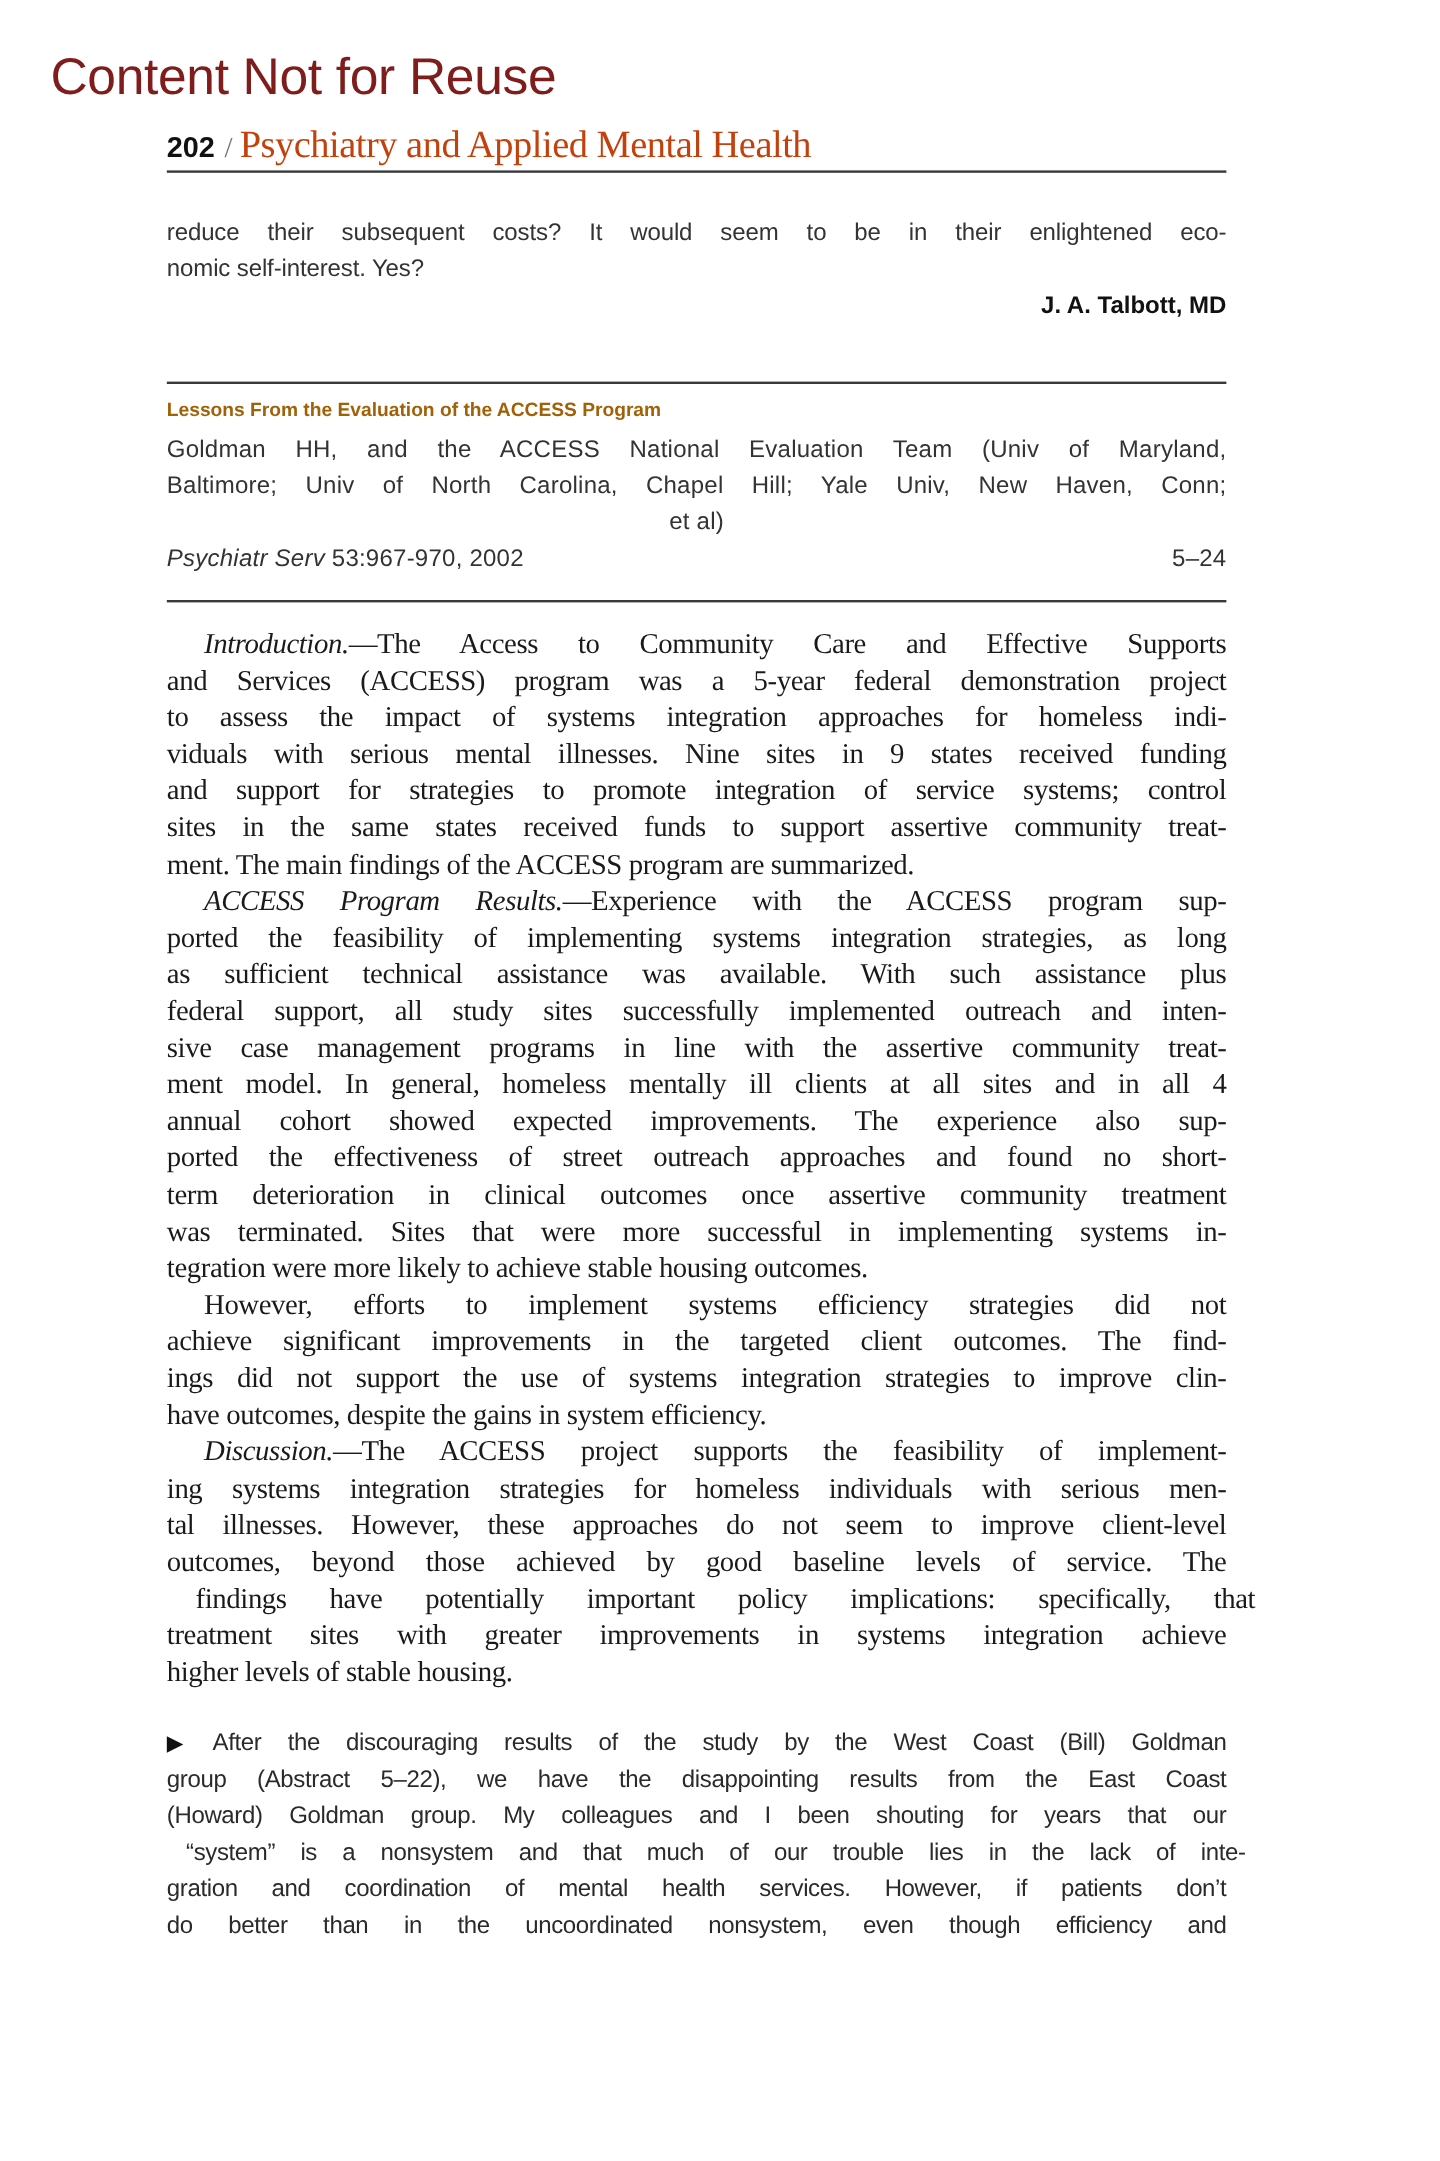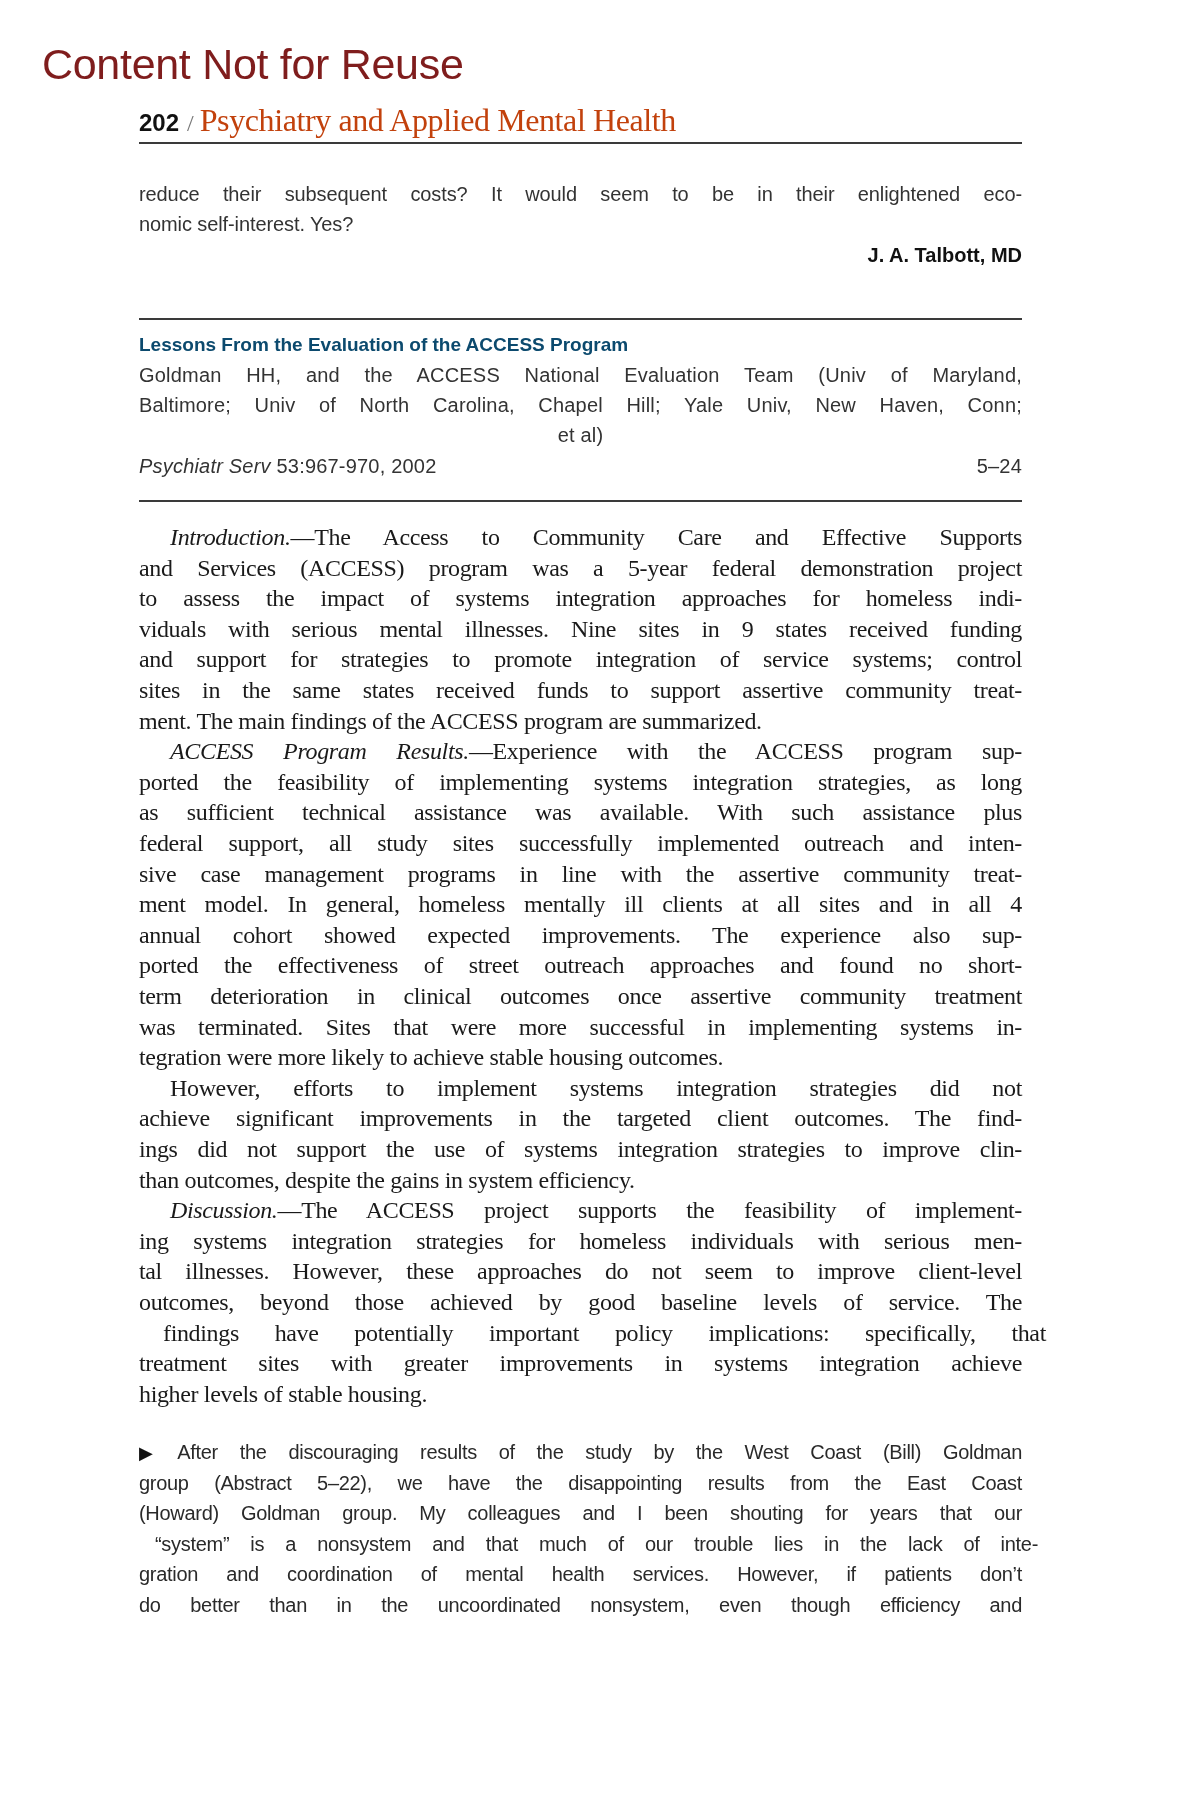--- a/index.html
+++ b/index.html
@@ -13,21 +13,21 @@
   .running-head { position: absolute; top: 102px; left: 0; white-space: nowrap; }
   .running-head .pno { font-family: "Liberation Sans", sans-serif; font-weight: bold; font-size: 24px; color: #111; }
   .running-head .slash { font-family: "Liberation Serif", serif; font-size: 24px; color: #777; margin: 0 6px 0 8px; }
   .running-head .title { font-family: "Liberation Serif", serif; font-size: 32px; color: #c2410c; letter-spacing: -0.4px; }
   .rule { position: absolute; left: 0; width: 883px; height: 0; border-top: 2px solid #3a3a3a; }
   .sans { font-family: "Liberation Sans", sans-serif; color: #333; }
   .line { position: absolute; left: 0; width: 883px; white-space: nowrap; }
   .justify { text-align: justify; text-align-last: justify; white-space: normal; }
   .s-intro { font-size: 20px; letter-spacing: -0.1px; }
   .sig { font-family: "Liberation Sans", sans-serif; font-weight: bold; font-size: 20px; color: #111; text-align: right; }
-  .abs-title { font-family: "Liberation Sans", sans-serif; font-weight: bold; font-size: 19px; color: #0c4a6e; }
+  .abs-title { font-family: "Liberation Sans", sans-serif; font-weight: bold; font-size: 16px; color: #a16207; }
   .abs-meta { font-family: "Liberation Sans", sans-serif; font-size: 20px; color: #333; letter-spacing: 0.2px; }
   .serif { font-family: "Liberation Serif", serif; font-size: 24px; color: #1a1a1a; letter-spacing: -0.35px; }
   .indent { padding-left: 31px; box-sizing: border-box; }
   .comment { font-family: "Liberation Sans", sans-serif; font-size: 20px; color: #2a2a2a; letter-spacing: -0.3px; }
   i { font-style: italic; }
   .tri { font-size: 18px; color: #111; margin-right: 8px; }
 </style>
 </head>
 <body>
 
@@ -70,24 +70,24 @@
   <div class="line serif justify" style="top:799.4px;">as sufficient technical assistance was available. With such assistance plus</div>
   <div class="line serif justify" style="top:830px;">federal support, all study sites successfully implemented outreach and inten-</div>
   <div class="line serif justify" style="top:860.6px;">sive case management programs in line with the assertive community treat-</div>
   <div class="line serif justify" style="top:891.2px;">ment model. In general, homeless mentally ill clients at all sites and in all 4</div>
   <div class="line serif justify" style="top:921.8px;">annual cohort showed expected improvements. The experience also sup-</div>
   <div class="line serif justify" style="top:952.4px;">ported the effectiveness of street outreach approaches and found no short-</div>
   <div class="line serif justify" style="top:983px;">term deterioration in clinical outcomes once assertive community treatment</div>
   <div class="line serif justify" style="top:1013.6px;">was terminated. Sites that were more successful in implementing systems in-</div>
   <div class="line serif" style="top:1044.2px;">tegration were more likely to achieve stable housing outcomes.</div>
 
-  <div class="line serif justify indent" style="top:1074.8px;">However, efforts to implement systems integration strategies did not</div>
+  <div class="line serif justify indent" style="top:1074.8px;">However, efforts to implement systems efficiency strategies did not</div>
   <div class="line serif justify" style="top:1105.4px;">achieve significant improvements in the targeted client outcomes. The find-</div>
   <div class="line serif justify" style="top:1136px;">ings did not support the use of systems integration strategies to improve clin-</div>
-  <div class="line serif" style="top:1166.6px;">than outcomes, despite the gains in system efficiency.</div>
+  <div class="line serif" style="top:1166.6px;">have outcomes, despite the gains in system efficiency.</div>
 
   <div class="line serif justify indent" style="top:1197.2px;"><span><i>Discussion.</i><span>—The ACCESS project supports the feasibility of implement-</span></span></div>
   <div class="line serif justify" style="top:1227.8px;">ing systems integration strategies for homeless individuals with serious men-</div>
   <div class="line serif justify" style="top:1258.4px;">tal illnesses. However, these approaches do not seem to improve client-level</div>
   <div class="line serif justify" style="top:1289px;">outcomes, beyond those achieved by good baseline levels of service. The</div>
   <div class="line serif justify" style="top:1319.6px;margin-left:24px;">findings have potentially important policy implications: specifically, that</div>
   <div class="line serif justify" style="top:1350.2px;">treatment sites with greater improvements in systems integration achieve</div>
   <div class="line serif" style="top:1380.8px;">higher levels of stable housing.</div>
 
   <div class="line comment justify" style="top:1441px;"><span><span class="tri">▶</span><span>After the discouraging results of the study by the West Coast (Bill) Goldman</span></span></div>

